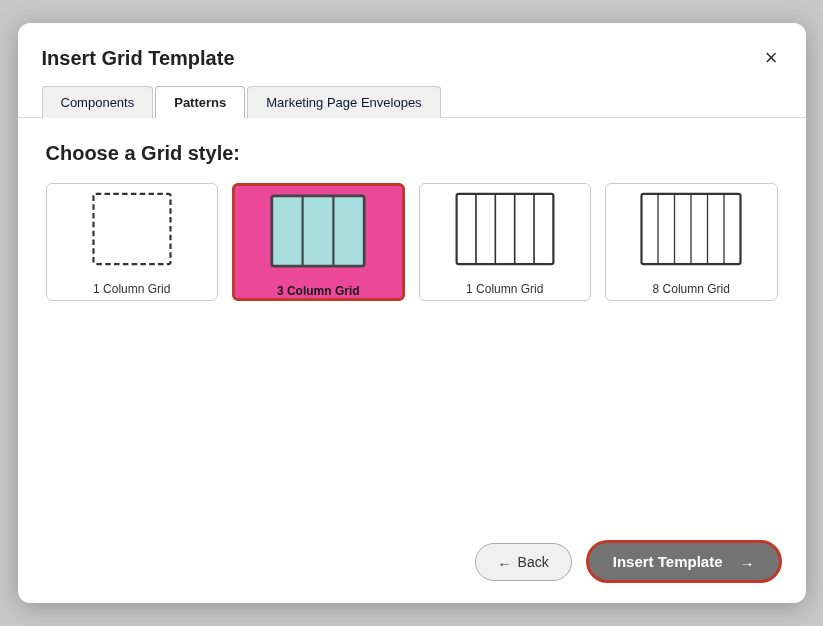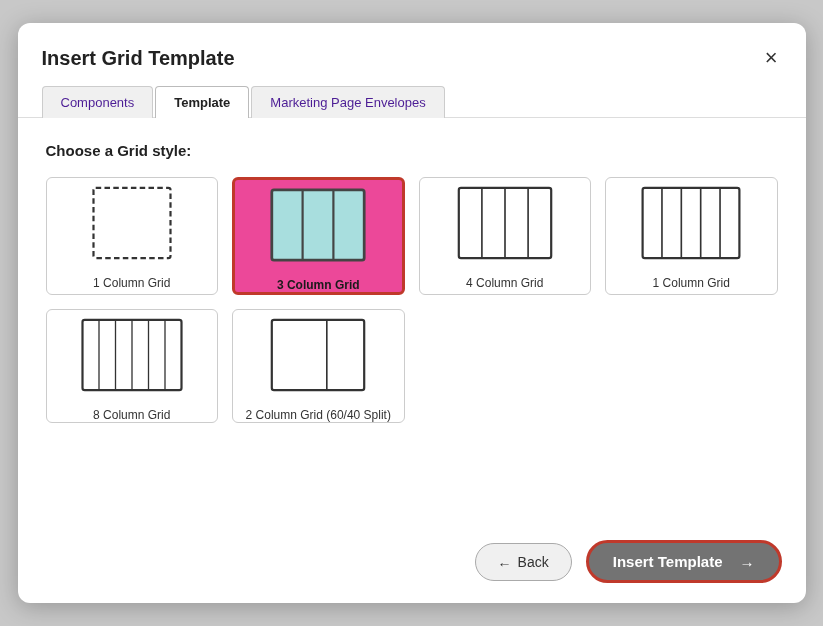--- a/index.html
+++ b/index.html
@@ -62,21 +62,21 @@
       border-bottom: 1px solid #ddd;
       gap: 0;
     }
 
     .tab {
       padding: 8px 18px;
       border: 1px solid #ccc;
       background: #f0f0f0;
       cursor: pointer;
       font-size: 13px;
-      color: #4c1d95;
+      color: #0f172a;
       border-bottom: none;
       border-radius: 4px 4px 0 0;
       margin-right: 2px;
       position: relative;
       top: 1px;
     }
 
     .tab.active {
       background: #ffffff;
       color: #222;
@@ -84,21 +84,21 @@
       border-color: #bbb;
       z-index: 1;
     }
 
     .modal-body {
       padding: 24px 28px 16px 28px;
       flex: 1;
     }
 
     .section-title {
-      font-size: 15px;
+      font-size: 20px;
       font-weight: 700;
       color: #222;
       margin-bottom: 18px;
     }
 
     .grid-options {
       display: grid;
       grid-template-columns: repeat(4, 1fr);
       gap: 14px;
     }
@@ -186,21 +186,21 @@
 <div class="modal-overlay">
   <div class="modal">
 
     <div class="modal-header">
       <span class="modal-title">Insert Grid Template</span>
       <button class="close-btn">×</button>
     </div>
 
     <div class="tabs">
       <div class="tab">Components</div>
-      <div class="tab active">Template</div>
+      <div class="tab active">Patterns</div>
       <div class="tab">Marketing Page Envelopes</div>
     </div>
 
     <div class="modal-body">
       <div class="section-title">Choose a Grid style:</div>
 
       <div class="grid-options">
 
         <div class="grid-item">
           <div class="grid-preview">
@@ -216,31 +216,20 @@
           <div class="grid-preview">
             <svg viewBox="0 0 100 80" class="preview-svg">
               <rect x="8" y="8" width="84" height="64" fill="#a8dede" stroke="#444" stroke-width="2.5" rx="2"></rect>
               <line x1="36" y1="8" x2="36" y2="72" stroke="#444" stroke-width="2"></line>
               <line x1="64" y1="8" x2="64" y2="72" stroke="#444" stroke-width="2"></line>
             </svg>
           </div>
           <span class="grid-label">3 Column Grid</span>
         </div>
 
-        <div class="grid-item">
-          <div class="grid-preview">
-            <svg viewBox="0 0 100 80" class="preview-svg">
-              <rect x="8" y="8" width="84" height="64" fill="none" stroke="#333" stroke-width="2" rx="2"></rect>
-              <line x1="29" y1="8" x2="29" y2="72" stroke="#333" stroke-width="1.5"></line>
-              <line x1="50" y1="8" x2="50" y2="72" stroke="#333" stroke-width="1.5"></line>
-              <line x1="71" y1="8" x2="71" y2="72" stroke="#333" stroke-width="1.5"></line>
-            </svg>
-          </div>
-          <span class="grid-label">4 Column Grid</span>
-        </div>
 
         <div class="grid-item">
           <div class="grid-preview">
             <svg viewBox="0 0 100 80" class="preview-svg">
               <rect x="6" y="8" width="88" height="64" fill="none" stroke="#333" stroke-width="2" rx="2"></rect>
               <line x1="23.6" y1="8" x2="23.6" y2="72" stroke="#333" stroke-width="1.5"></line>
               <line x1="41.2" y1="8" x2="41.2" y2="72" stroke="#333" stroke-width="1.5"></line>
               <line x1="58.8" y1="8" x2="58.8" y2="72" stroke="#333" stroke-width="1.5"></line>
               <line x1="76.4" y1="8" x2="76.4" y2="72" stroke="#333" stroke-width="1.5"></line>
             </svg>
@@ -256,29 +245,20 @@
               <line x1="35" y1="8" x2="35" y2="72" stroke="#333" stroke-width="1.2"></line>
               <line x1="50" y1="8" x2="50" y2="72" stroke="#333" stroke-width="1.2"></line>
               <line x1="65" y1="8" x2="65" y2="72" stroke="#333" stroke-width="1.2"></line>
               <line x1="80" y1="8" x2="80" y2="72" stroke="#333" stroke-width="1.2"></line>
             </svg>
           </div>
           <span class="grid-label">8 Column Grid</span>
         </div>
 
 
-        <div class="grid-item">
-          <div class="grid-preview">
-            <svg viewBox="0 0 100 80" class="preview-svg">
-              <rect x="8" y="8" width="84" height="64" fill="none" stroke="#333" stroke-width="2" rx="2"></rect>
-              <line x1="58" y1="8" x2="58" y2="72" stroke="#333" stroke-width="1.5"></line>
-            </svg>
-          </div>
-          <span class="grid-label">2 Column Grid (60/40 Split)</span>
-        </div>
 
       </div>
     </div>
 
     <div class="modal-footer">
       <button class="btn-back">
         <span>←</span>
         <span>Back</span>
       </button>
       <button class="btn-insert">

